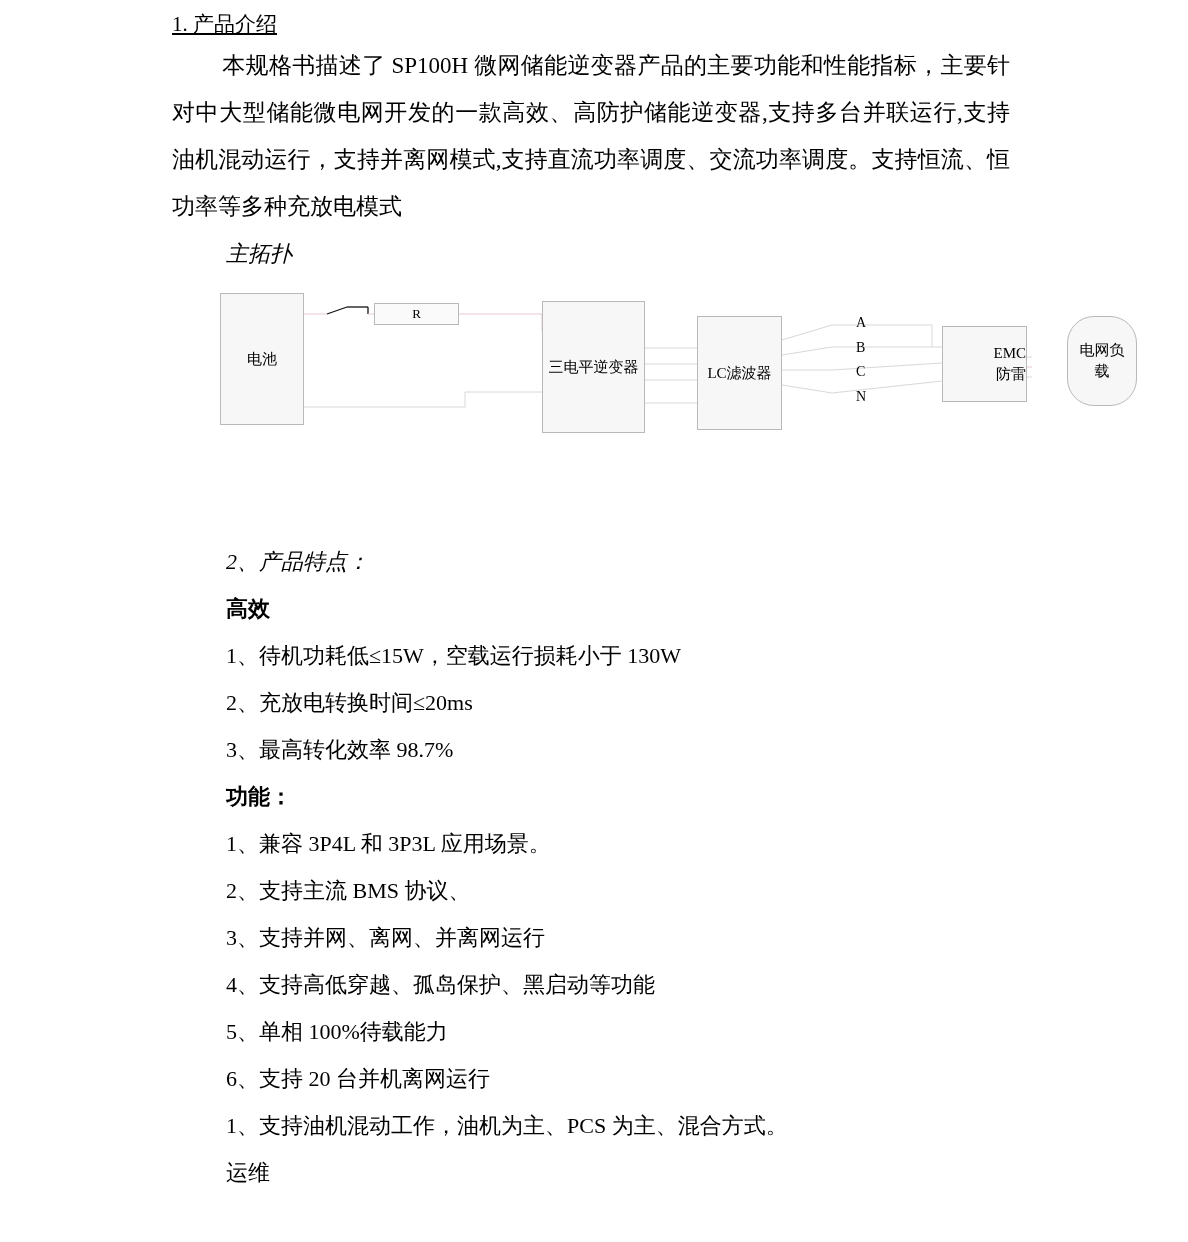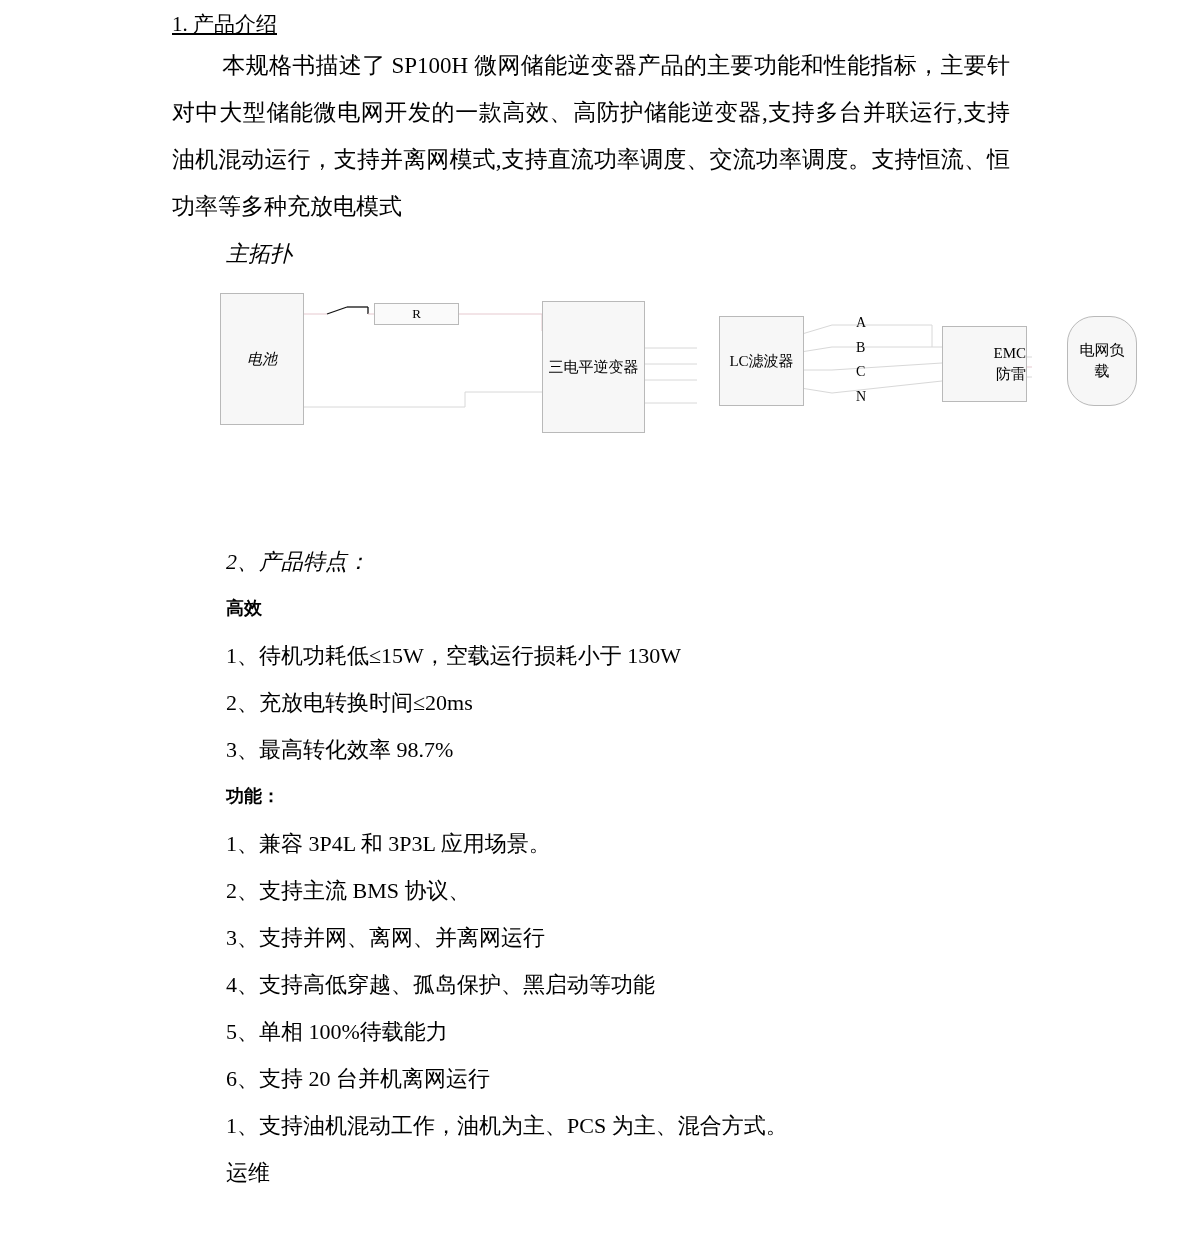--- a/index.html
+++ b/index.html
@@ -33,21 +33,21 @@
     line-height: 36px;
     text-decoration: underline;
   }
   .para-block {
     font-size: 23px;
     line-height: 47px;
     text-align: justify;
     width: 838px;
   }
   .sub-head {
-    font-size: 18px;
+    font-size: 22px;
     line-height: 47px;
     font-weight: bold;
     padding-left: 54px;
   }
   .item {
     font-size: 22px;
     line-height: 47px;
     padding-left: 54px;
     white-space: nowrap;
   }
@@ -143,33 +143,33 @@
         <path d="M 610 55 L 660 40 L 760 40 L 760 62" stroke="#d8d8d8" stroke-width="1" fill="none"></path>
         <path d="M 610 70 L 660 62 L 770 62" stroke="#d8d8d8" stroke-width="1" fill="none"></path>
         <path d="M 610 85 L 660 85 L 770 78" stroke="#d8d8d8" stroke-width="1" fill="none"></path>
         <path d="M 610 100 L 660 108 L 770 96" stroke="#d8d8d8" stroke-width="1" fill="none"></path>
 
         <path d="M 855 72 L 895 72" stroke="#d8d8d8" stroke-width="1" fill="none"></path>
         <path d="M 855 82 L 895 82" stroke="#e6c9cf" stroke-width="1" fill="none"></path>
         <path d="M 855 92 L 895 92" stroke="#d8d8d8" stroke-width="1" fill="none"></path>
       </svg>
 
-      <div class="box" style="left:48px; top:8px; width:84px; height:132px;font-style:italic;">
+      <div class="box" style="left:48px; top:8px; width:84px; height:132px;">
         <span>电池</span>
       </div>
 
       <div class="resistor" style="left:202px; top:18px; width:85px; height:22px;">
         <span>R</span>
       </div>
 
       <div class="box" style="left:370px; top:16px; width:103px; height:132px;">
         <span>三电平逆变器</span>
       </div>
 
-      <div class="box" style="left:547px; top:31px; width:85px; height:90px;">
+      <div class="box" style="left:525px; top:31px; width:85px; height:114px;">
         <span>LC滤波器</span>
       </div>
 
       <div class="phase-label" style="left:684px; top:30px;">A</div>
       <div class="phase-label" style="left:684px; top:55px;">B</div>
       <div class="phase-label" style="left:684px; top:79px;">C</div>
       <div class="phase-label" style="left:684px; top:104px;">N</div>
 
       <div class="box" style="left:770px; top:41px; width:85px; height:76px; flex-direction:column;align-items:flex-end;">
         <span>EMC</span>

